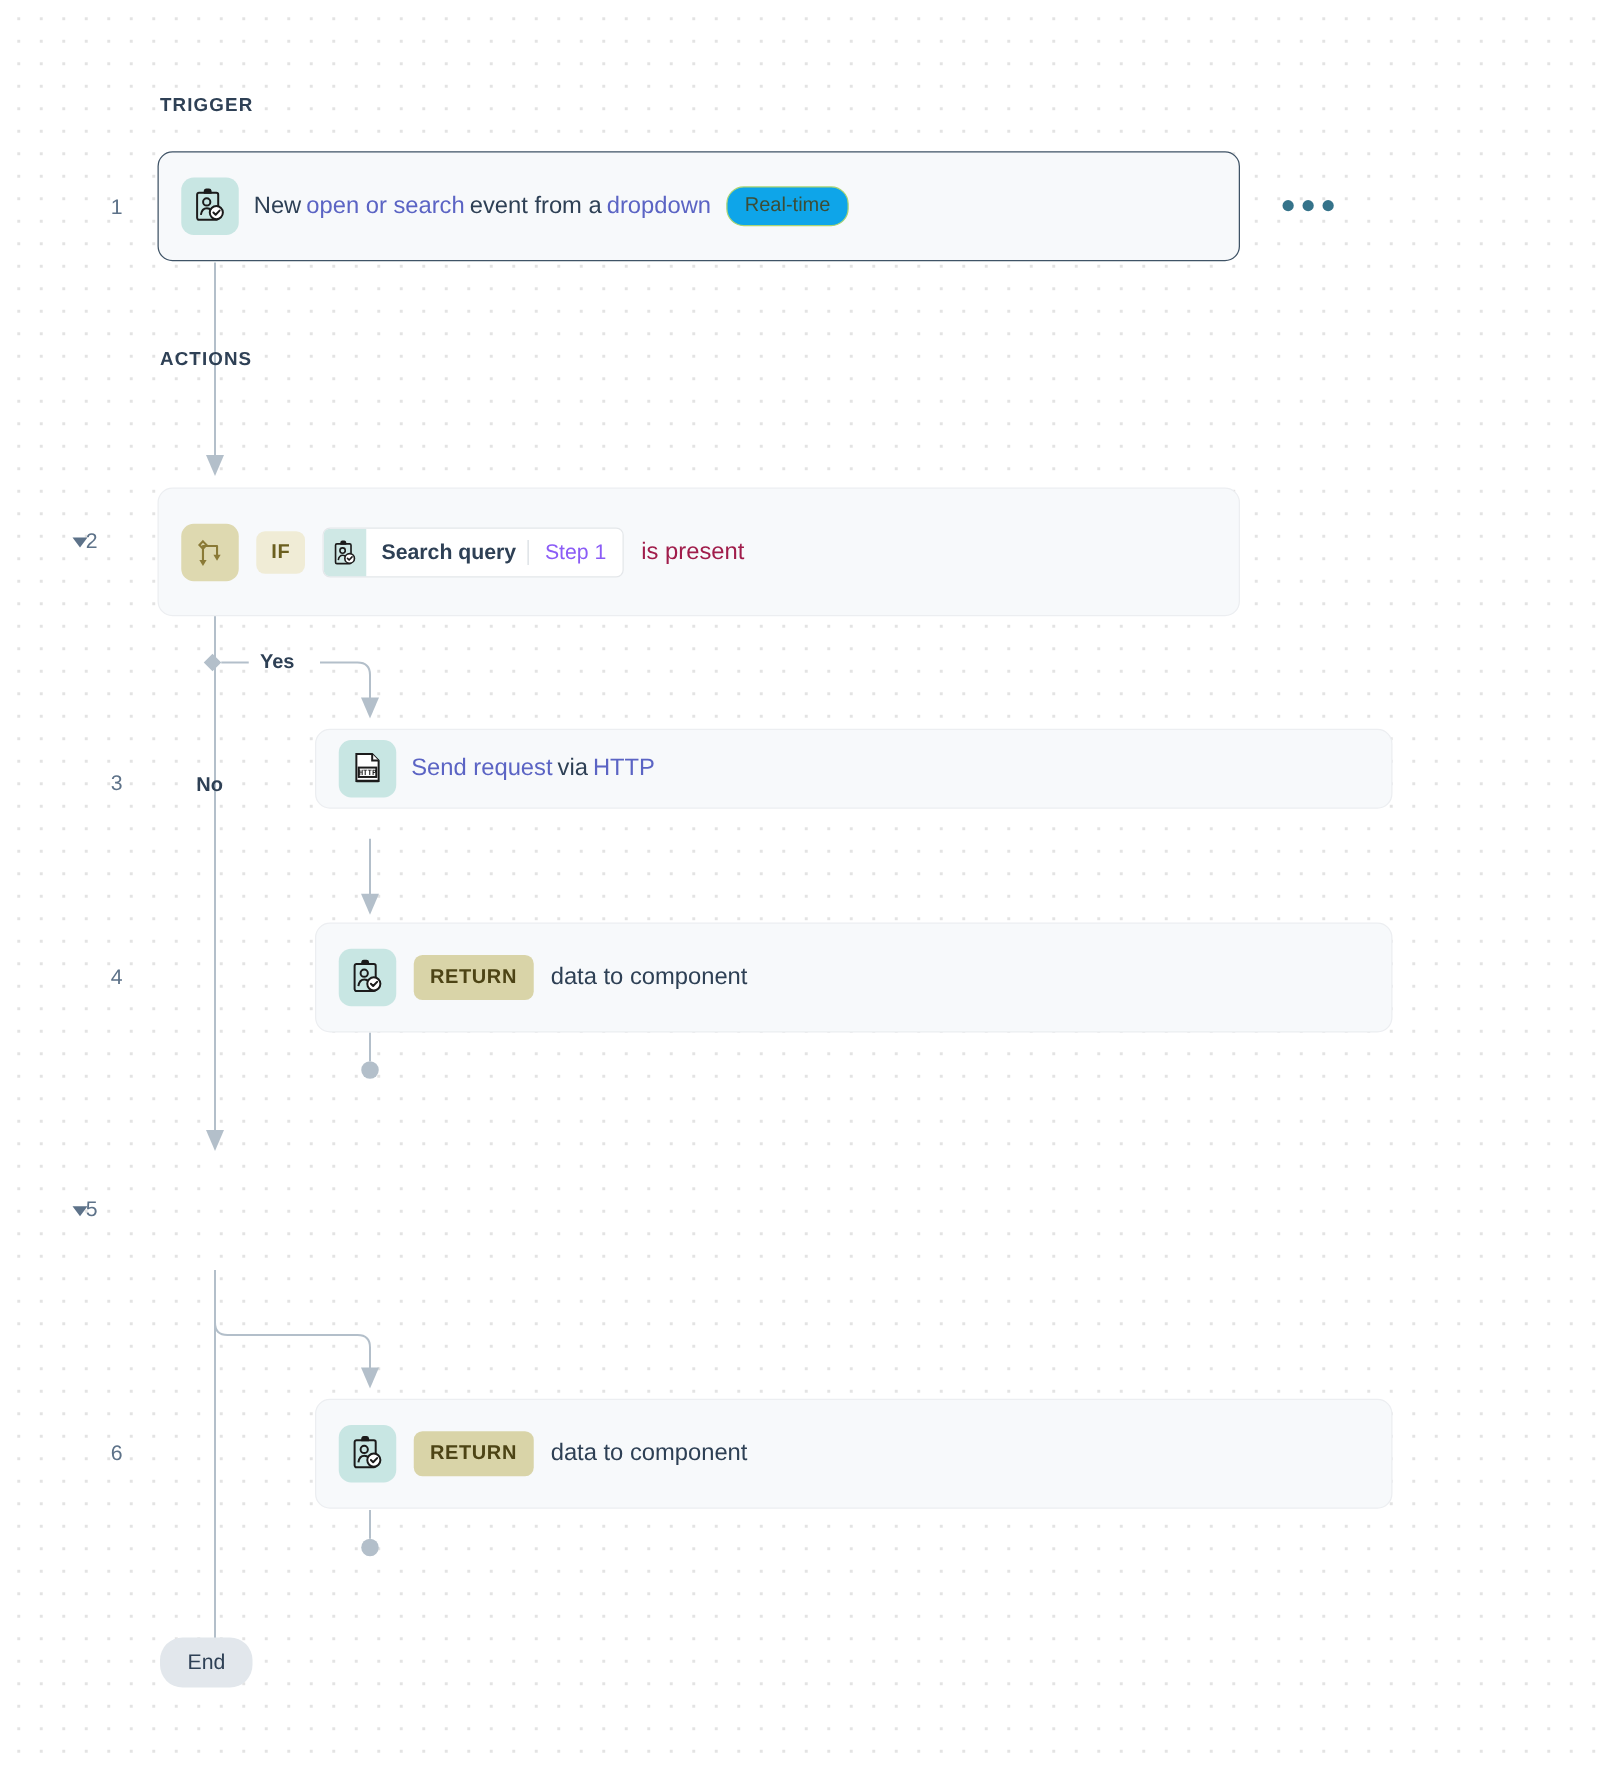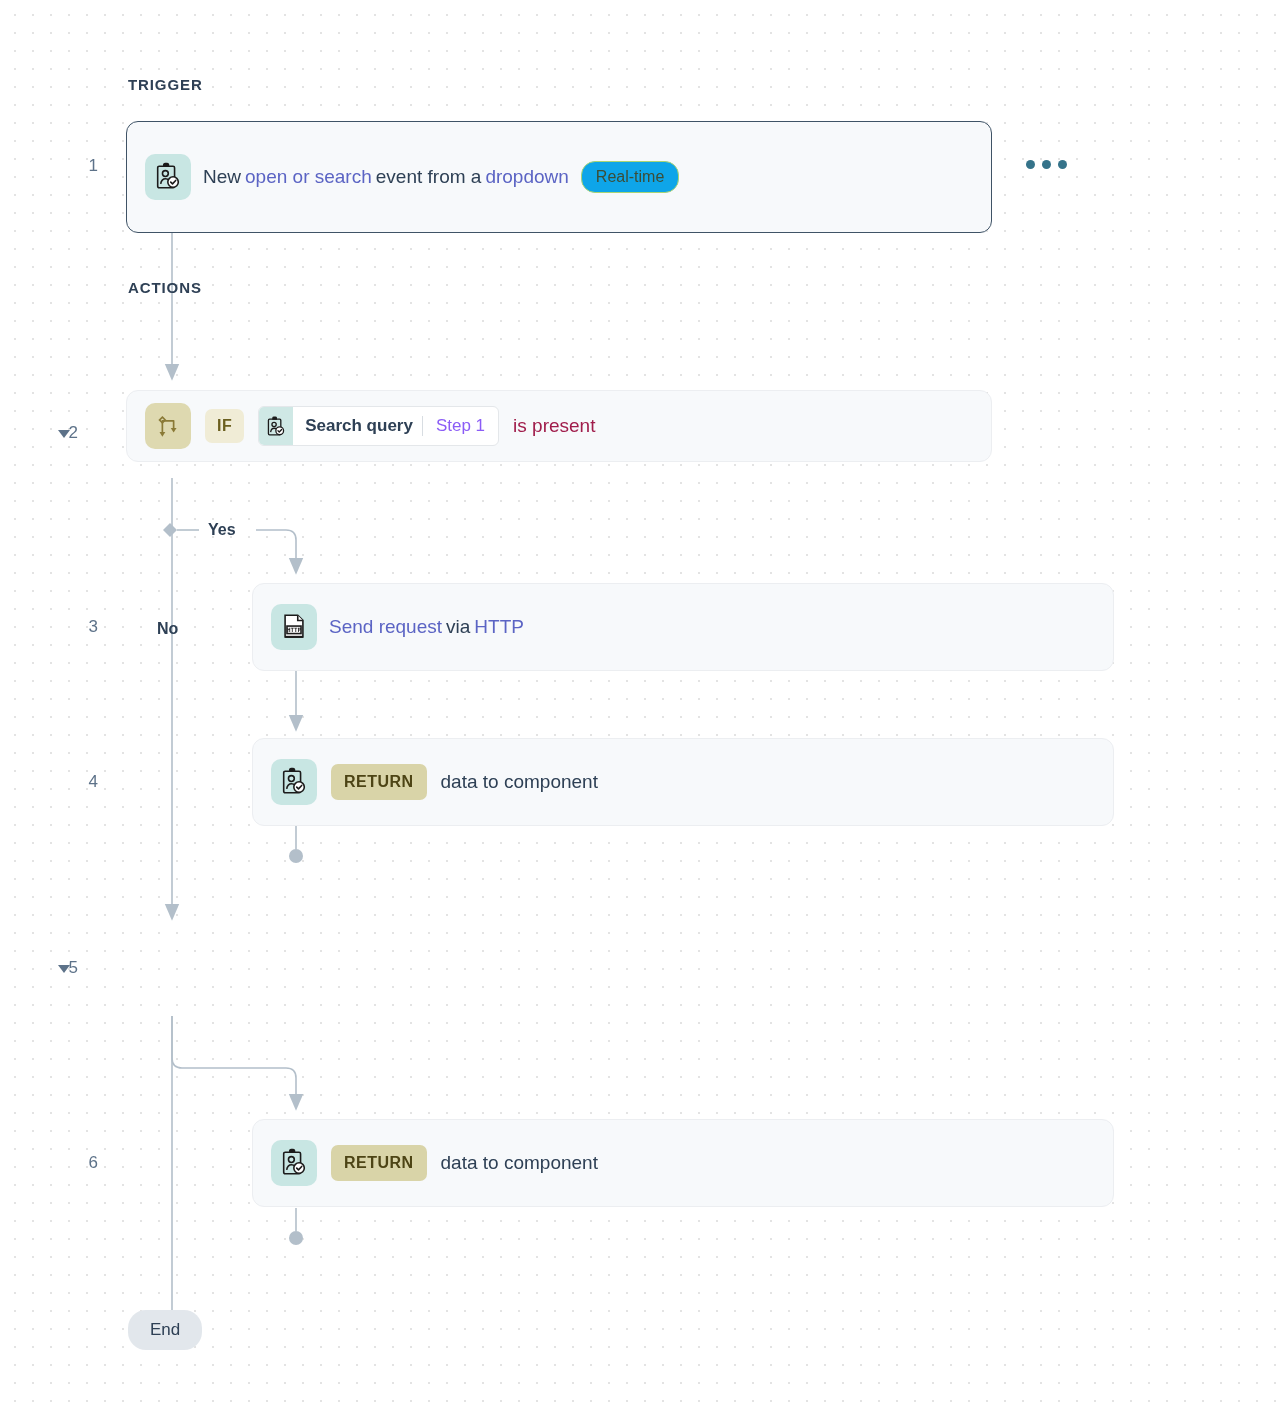--- a/index.html
+++ b/index.html
@@ -194,21 +194,21 @@
     <path d="M296,1208 L296,1231" stroke="#b3bfca" stroke-width="1.6" fill="none"></path>
     <circle cx="296" cy="1238" r="7" fill="#b3bfca"></circle>
   </svg>
 
   <div class="section-label" style="left:128px; top:76px;">TRIGGER</div>
 
   <div class="section-label" style="left:128px; top:279px;">ACTIONS</div>
 
   <div class="step-num" style="left:64px; top:156px;">1</div>
 
-  <div class="card selected" style="left:126px; top:121px; width:866px; height:112px;">
+  <div class="card selected" style="left:126px; top:121px; width:866px; height:88px;">
     <div class="row">
       <span class="tile tile-teal">
         <svg width="30" height="30" viewBox="0 0 32 32" fill="none" stroke="#1b1b1b" stroke-width="1.7">
           <rect x="5" y="4.5" width="18" height="23" rx="1.6"></rect>
           <path d="M11.5 4.5 L11.5 2.8 A1.4 1.4 0 0 1 12.9 1.6 L15.1 1.6 A1.4 1.4 0 0 1 16.5 2.8 L16.5 4.5 Z" fill="#1b1b1b"></path>
           <circle cx="13.2" cy="12.3" r="3.1"></circle>
           <path d="M8.2 23.4 c0.6-3.9 2.8-5.6 5.2-5.6 c1.4 0 2.7 0.6 3.6 1.7"></path>
           <circle cx="21.4" cy="21.4" r="5.6" fill="#ffffff"></circle>
           <path d="M18.9 21.4 l1.9 1.9 l3.4-3.6" stroke-linecap="round" stroke-linejoin="round"></path>
         </svg>
@@ -223,21 +223,21 @@
 
   <div class="dots" style="left:1026px; top:160px;">
     <i></i>
     <i></i>
     <i></i>
   </div>
 
   <div class="collapse-caret" style="left:58px; top:430px;"></div>
   <div class="step-num" style="left:44px; top:423px;">2</div>
 
-  <div class="card" style="left:126px; top:390px; width:866px; height:72px;">
+  <div class="card" style="left:126px; top:390px; width:866px; height:103px;">
     <div class="row" style="gap:14px;">
       <span class="tile tile-gold">
         <svg width="30" height="30" viewBox="0 0 32 32" fill="none" stroke="#8a7a36" stroke-width="1.8">
           <path d="M10 11.5 L10 24" stroke-linecap="round"></path>
           <path d="M10 10.5 L22 10.5 L22 19" stroke-linecap="round" stroke-linejoin="round"></path>
           <path d="M10 6.5 L13 9.6 L10 12.7 L7 9.6 Z" fill="none"></path>
           <path d="M10 27.5 L6.9 22.5 L13.1 22.5 Z" fill="#8a7a36" stroke="none"></path>
           <path d="M22 23 L18.9 18 L25.1 18 Z" fill="#8a7a36" stroke="none"></path>
         </svg>
       </span>
@@ -259,21 +259,21 @@
       </span>
       <span class="t-cond">is present</span>
     </div>
   </div>
 
   <div class="branch-label" style="left:208px; top:521px;">Yes</div>
   <div class="branch-label" style="left:157px; top:620px;">No</div>
 
   <div class="step-num" style="left:64px; top:617px;">3</div>
 
-  <div class="card" style="left:252px; top:583px; width:862px; height:88px;">
+  <div class="card" style="left:252px; top:583px; width:862px; height:64px;">
     <div class="row">
       <span class="tile tile-teal">
         <svg width="30" height="30" viewBox="0 0 32 32" fill="none" stroke="#1b1b1b" stroke-width="1.7">
           <path d="M6.5 3.5 L20 3.5 L25.5 9 L25.5 26.5 L6.5 26.5 Z" fill="#ffffff"></path>
           <path d="M20 3.5 L20 9 L25.5 9" fill="#ffffff"></path>
           <rect x="8.5" y="15" width="15" height="8" fill="#ffffff"></rect>
           <path d="M6.5 26.5 L25.5 26.5" stroke-width="2.2"></path>
           <text x="16" y="21.3" font-family="DejaVu Sans Mono, monospace" font-size="6.3" font-weight="700" fill="#1b1b1b" stroke="none" text-anchor="middle">HTTP</text>
         </svg>
       </span>

